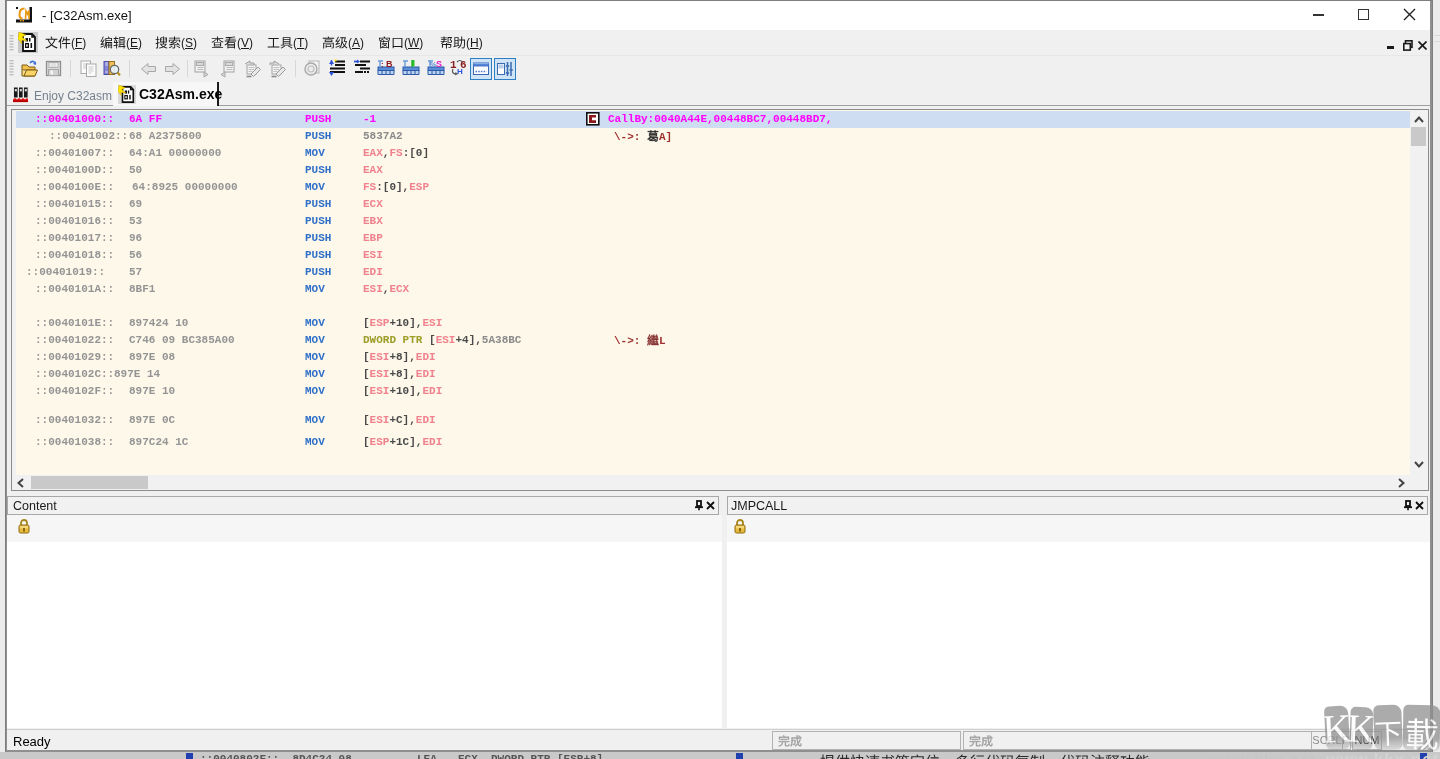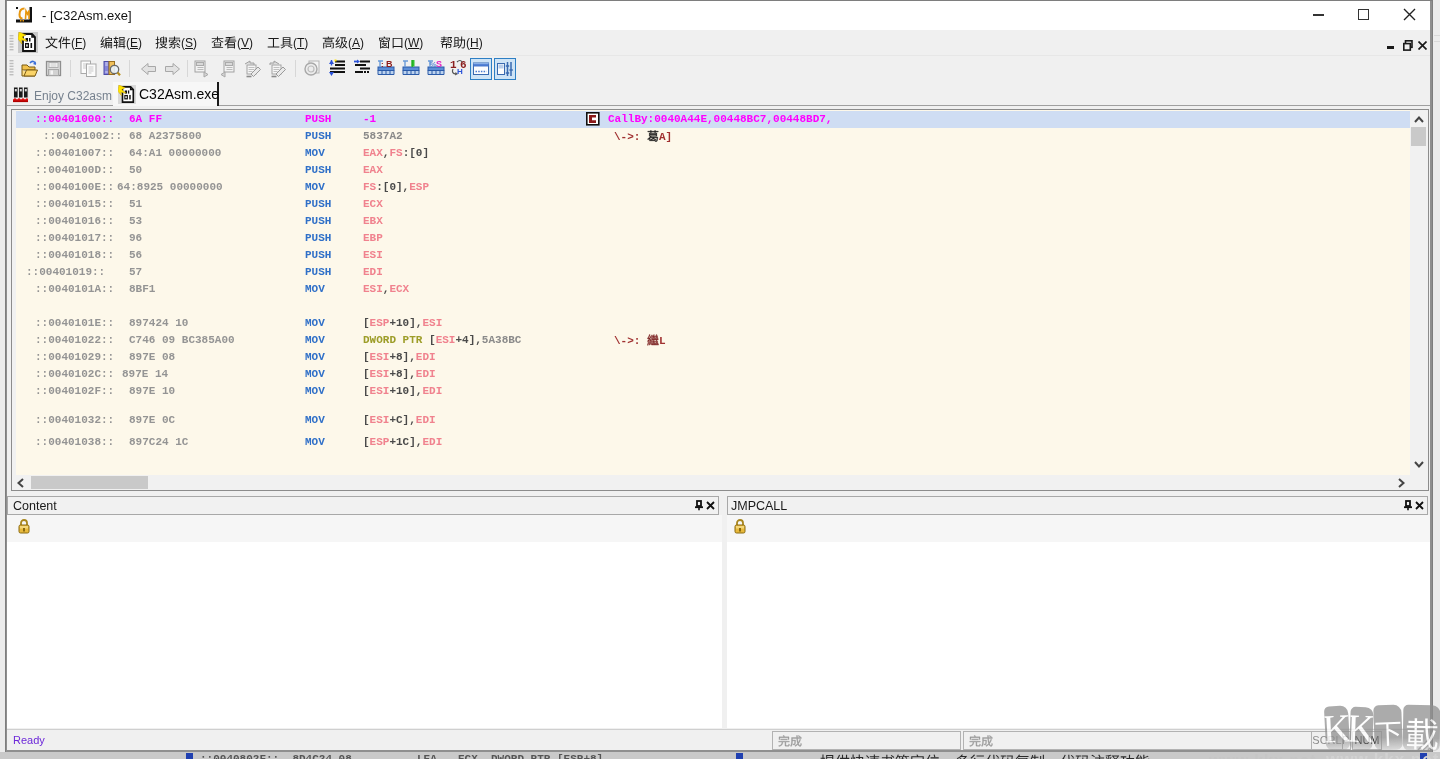--- a/index.html
+++ b/index.html
@@ -313,36 +313,36 @@
 <rect x="0" y="0" width="20" height="21" fill="#d9d9d9"></rect>
 <path d="M5,2 h9 l3,3 v14 h-12 z" fill="#fff" stroke="#111" stroke-width="1.8"></path>
 <path d="M14,2 v3 h3" fill="none" stroke="#111" stroke-width="1.5"></path>
 <rect x="7.5" y="6" width="2.5" height="3.5" fill="#111"></rect>
       <rect x="11" y="6" width="1.5" height="3.5" fill="#111"></rect>
 <rect x="7" y="11" width="4" height="5" fill="#111"></rect>
       <rect x="8.2" y="12.4" width="1.5" height="2.2" fill="#fff"></rect>
 <rect x="12.5" y="11" width="1.6" height="5" fill="#111"></rect>
 <path d="M1,0 L8,3 L4,5 L9,9 L3,8 L4,12 L0,7 Z" fill="#ffe400" stroke="#caa400" stroke-width="0.5"></path>
 </svg>
-<div class="abs" style="left:139px;top:86px;font-size:14px;font-weight:normal;color:#050505">C32Asm.exe</div>
+<div class="abs" style="left:139px;top:86px;font-size:14px;font-weight:bold;color:#050505">C32Asm.exe</div>
 <div class="abs" style="left:11px;top:109px;width:1418px;height:382px;border:1px solid #8c8c8c;background:#f1f1f1"></div>
 <div class="abs" style="left:16px;top:110px;width:1394px;height:365px;background:#fdf8ea"></div>
 <div class="row mono" style="top:111px;background:#cfddf3;">
 <span class="rt mag" style="left:19px">::00401000::</span>
 <span class="rt mag" style="left:113px">6A FF</span>
 <span class="rt mag" style="left:289px">PUSH</span>
 <span class="rt mag" style="left:347px">-1</span>
 <svg class="rt" style="left:570px;top:1px" width="14" height="14" viewBox="0 0 14 14">
 <rect x="0.8" y="0.8" width="12" height="12" fill="#fff" stroke="#111" stroke-width="1.6"></rect>
 <path d="M3,3 h7 v2.6 h-4 v2.6 h4 v2.8 h-7 z" fill="#8b1a1a"></path>
       </svg>
 <span class="rt mag" style="left:592px">CallBy:0040A44E,00448BC7,00448BD7,</span>
 </div>
 <div class="row mono" style="top:128px;">
-<span class="rt a" style="left:27px">::00401002::</span>
+<span class="rt a" style="left:33px">::00401002::</span>
 <span class="rt a" style="left:113px">68 A2375800</span>
 <span class="rt m" style="left:289px">PUSH</span>
 <span class="rt" style="left:347px"><span class="i">5837A2</span></span>
 <span class="rt c1" style="left:598px">\-&gt;: <span style="color:#1a1a1a"><svg class="cs" viewBox="0 0 1000 1000">
             <use href="#g18"></use>
           </svg></span>A]</span>
 </div>
 <div class="row mono" style="top:145px;">
 <span class="rt a" style="left:19px">::00401007::</span>
 <span class="rt a" style="left:113px">64:A1 00000000</span>
@@ -350,27 +350,27 @@
 <span class="rt" style="left:347px"><span class="r">EAX</span><span class="p">,</span><span class="r">FS</span><span class="p">:[0]</span></span>
 </div>
 <div class="row mono" style="top:162px;">
 <span class="rt a" style="left:19px">::0040100D::</span>
 <span class="rt a" style="left:113px">50</span>
 <span class="rt m" style="left:289px">PUSH</span>
 <span class="rt" style="left:347px"><span class="r">EAX</span></span>
 </div>
 <div class="row mono" style="top:179px;">
 <span class="rt a" style="left:19px">::0040100E::</span>
-<span class="rt a" style="left:101px">64:8925 00000000</span>
+<span class="rt a" style="left:116px">64:8925 00000000</span>
 <span class="rt m" style="left:289px">MOV</span>
 <span class="rt" style="left:347px"><span class="r">FS</span><span class="p">:[0],</span><span class="r">ESP</span></span>
 </div>
 <div class="row mono" style="top:196px;">
 <span class="rt a" style="left:19px">::00401015::</span>
-<span class="rt a" style="left:113px">51</span>
+<span class="rt a" style="left:113px">69</span>
 <span class="rt m" style="left:289px">PUSH</span>
 <span class="rt" style="left:347px"><span class="r">ECX</span></span>
 </div>
 <div class="row mono" style="top:213px;">
 <span class="rt a" style="left:19px">::00401016::</span>
 <span class="rt a" style="left:113px">53</span>
 <span class="rt m" style="left:289px">PUSH</span>
 <span class="rt" style="left:347px"><span class="r">EBX</span></span>
 </div>
 <div class="row mono" style="top:230px;">
@@ -413,21 +413,21 @@
           </svg></span>L</span>
 </div>
 <div class="row mono" style="top:349px;">
 <span class="rt a" style="left:19px">::00401029::</span>
 <span class="rt a" style="left:113px">897E 08</span>
 <span class="rt m" style="left:289px">MOV</span>
 <span class="rt" style="left:347px"><span class="p">[</span><span class="r">ESI</span><span class="p">+8],</span><span class="r">EDI</span></span>
 </div>
 <div class="row mono" style="top:366px;">
 <span class="rt a" style="left:19px">::0040102C::</span>
-<span class="rt a" style="left:106px">897E 14</span>
+<span class="rt a" style="left:98px">897E 14</span>
 <span class="rt m" style="left:289px">MOV</span>
 <span class="rt" style="left:347px"><span class="p">[</span><span class="r">ESI</span><span class="p">+8],</span><span class="r">EDI</span></span>
 </div>
 <div class="row mono" style="top:383px;">
 <span class="rt a" style="left:19px">::0040102F::</span>
 <span class="rt a" style="left:113px">897E 10</span>
 <span class="rt m" style="left:289px">MOV</span>
 <span class="rt" style="left:347px"><span class="p">[</span><span class="r">ESI</span><span class="p">+10],</span><span class="r">EDI</span></span>
 </div>
 <div class="row mono" style="top:412px;">
@@ -488,21 +488,21 @@
 <svg class="abs" style="left:1415px;top:501px" width="9" height="9" viewBox="0 0 9 9">
 <path d="M1,1 L8,8 M8,1 L1,8" stroke="#111" stroke-width="1.8"></path>
     </svg>
 <svg class="abs" style="left:733px;top:519px" width="14" height="15" viewBox="0 0 14 15">
 <path d="M4,6 v-2 a3,3 0 0 1 6,0 v2" fill="none" stroke="#a8861d" stroke-width="1.8"></path>
 <rect x="2" y="6" width="10" height="8" rx="1.5" fill="#e8b93c" stroke="#8a6a10"></rect>
 <rect x="3" y="7" width="8" height="2.5" fill="#f4d77a"></rect>
 <rect x="6" y="9" width="2" height="3.5" fill="#8a6a10"></rect>
     </svg>
 <div class="abs" style="left:6px;top:729px;width:1426px;height:23px;background:#f0f0f0;border-top:1px solid #cfcfcf"></div>
-<div class="abs" style="left:13px;top:734px;font-size:11px;color:#6d28d9">Ready</div>
+<div class="abs" style="left:13px;top:734px;font-size:13px;color:#000000">Ready</div>
 <div class="sbx" style="left:772px;width:189px">
       <span class="abs" style="left:5px;top:2px;font-size:12px;color:#9a9a9a"><svg class="cs" viewBox="0 0 1000 1000">
           <use href="#g16"></use>
         </svg><svg class="cs" viewBox="0 0 1000 1000">
           <use href="#g17"></use>
         </svg></span>
     </div>
 <div class="sbx" style="left:963px;width:359px">
       <span class="abs" style="left:5px;top:2px;font-size:12px;color:#9a9a9a"><svg class="cs" viewBox="0 0 1000 1000">
           <use href="#g16"></use>

